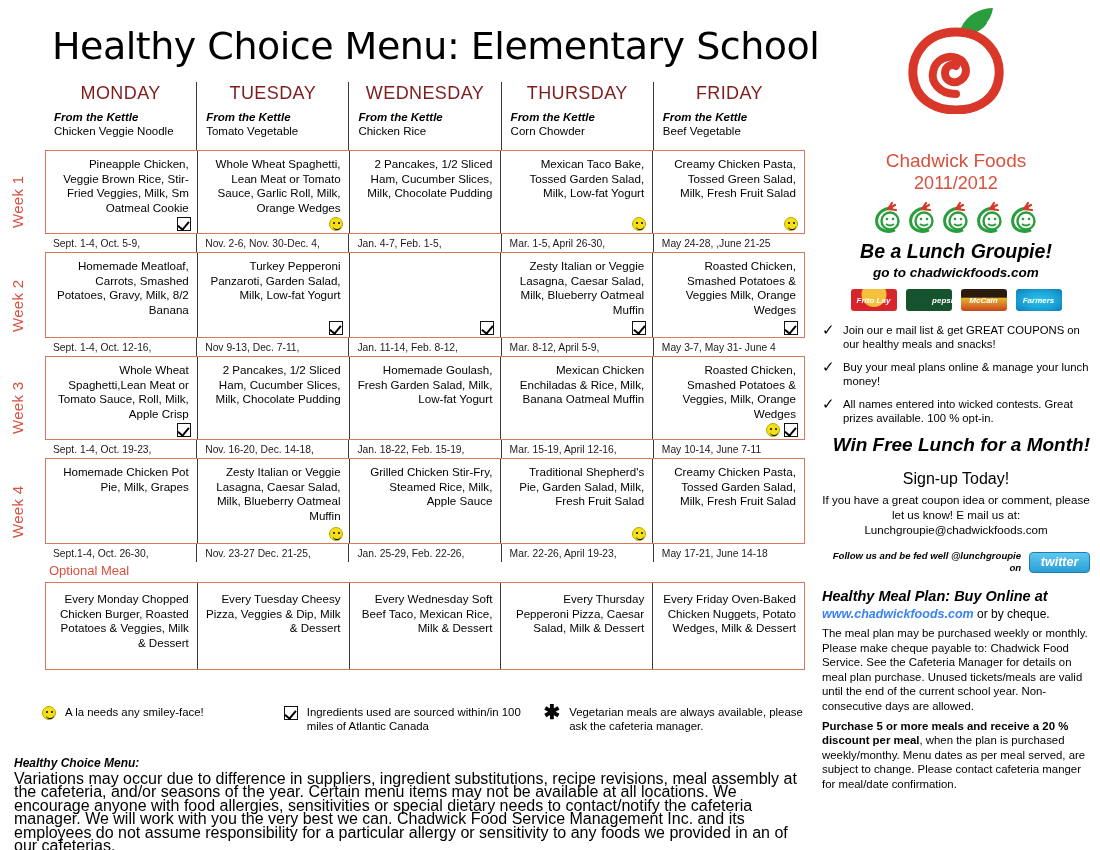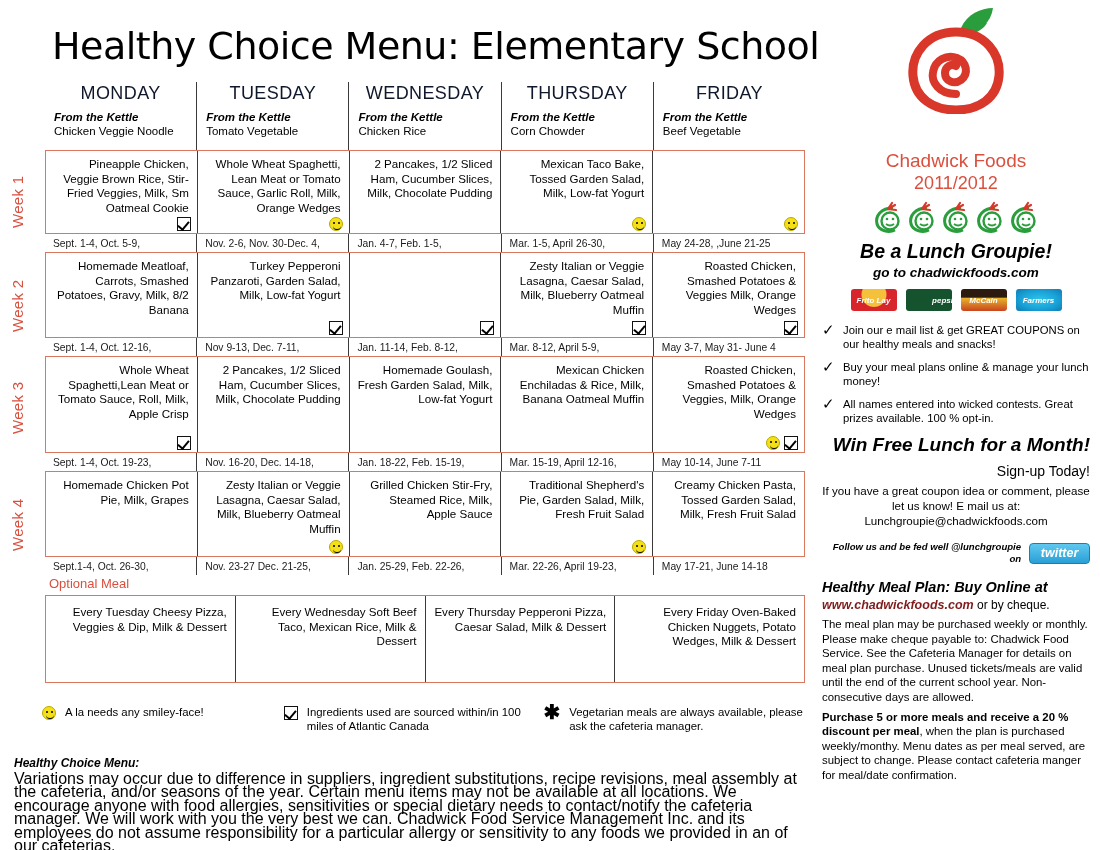--- a/index.html
+++ b/index.html
@@ -28,21 +28,21 @@
   .day-head-row {
     position:absolute; left:45px; top:82px; width:760px; height:68px;
     display:flex;
   }
   .day-head {
     flex:1 1 0; position:relative; padding:0 6px;
     border-right:1.6px solid #3a3a3a;
   }
   .day-head:last-child { border-right:none; }
   .day-name {
-    text-align:center; color:#0f172a; font-size:18px;
+    text-align:center; color:#7f1d1d; font-size:18px;
     font-weight:400; letter-spacing:.4px; margin-top:1px;
     font-family:"Liberation Sans", sans-serif;
   }
   .kettle-label {
     font-size:11.5px; font-weight:bold; font-style:italic;
     margin-top:7px; padding-left:3px;
   }
   .kettle-soup { font-size:11.5px; margin-top:2px; padding-left:3px; }
 
   
@@ -153,36 +153,36 @@
   .bl-pepsi { background:#14532d;padding-left:28px; }
   .bl-mccain { background:linear-gradient(#2b1a0d 0%, #2b1a0d 38%, #e8b62c 40%, #c8441f 100%); }
   .bl-farmers { background:radial-gradient(ellipse at 50% 50%, #2fc4e8 0%, #1aa3d8 55%, #0d7cb5 100%); }
 
   .bullets { margin-top:12px; }
   .bullet { display:flex; align-items:flex-start; margin-bottom:9px; }
   .bullet .bcheck { flex:none; width:16px; margin-right:5px; font-size:15px; line-height:13px; }
   .bullet-txt { font-size:11.3px; line-height:14px; }
 
   .win-title { text-align:right; font-size:19px; font-weight:bold; font-style:italic; margin-top:2px; }
-  .win-sub { text-align:right; font-size:14px; margin-top:7px; }
+  .win-sub { text-align:center; font-size:16px; margin-top:14px; }
   .win-body { text-align:center; font-size:11.6px; line-height:15px; margin-top:4px; }
 
   .twitter-row { display:flex; align-items:center; justify-content:center; margin-top:13px; gap:8px; }
   .twitter-text { font-size:9.6px; font-weight:bold; font-style:italic; line-height:12px; text-align:right; }
   .twitter-btn {
     width:62px; height:21px; border-radius:4px;
     background:linear-gradient(#5fc8f0, #2a9fd6);
     border:1px solid #1b7fae;
     color:#fff; font-size:12.5px; font-weight:bold; font-style:italic;
     display:flex; align-items:center; justify-content:center;
   }
 
   .plan-title { font-size:14.5px; font-weight:bold; font-style:italic; margin-top:14px; line-height:17px; }
   .plan-url-line { margin-top:2px; font-size:12px; }
-  .plan-url { color:#7f1d1d; font-weight:bold; font-style:italic; font-size:12.5px; }
+  .plan-url { color:#3b82f6; font-weight:bold; font-style:italic; font-size:12.5px; }
   .plan-body { font-size:11.4px; line-height:14.6px; margin-top:5px; }
   .plan-bold { font-weight:bold; }
 </style>
 </head>
 <body>
 
 <div class="page">
 
   <div class="menu-side">
 
@@ -234,20 +234,21 @@
             <div class="meal-cell">
               <span class="txt">2 Pancakes, 1/2 Sliced Ham, Cucumber Slices, Milk, Chocolate Pudding</span>
             </div>
             <div class="meal-cell">
               <span class="txt">Mexican Taco Bake, Tossed Garden Salad, Milk, Low-fat Yogurt</span>
               <span class="marks">
                 <span class="smiley"></span>
               </span>
             </div>
             <div class="meal-cell">
+              <span class="txt">Creamy Chicken Pasta, Tossed Green Salad, Milk, Fresh Fruit Salad</span>
               <span class="marks">
                 <span class="smiley"></span>
               </span>
             </div>
           </div>
           <div class="date-row">
             <div class="date-cell">Sept. 1-4, Oct. 5-9,</div>
             <div class="date-cell">Nov. 2-6, Nov. 30-Dec. 4,</div>
             <div class="date-cell">Jan. 4-7, Feb. 1-5,</div>
             <div class="date-cell">Mar. 1-5, April 26-30,</div>
@@ -287,21 +288,21 @@
           <div class="date-row">
             <div class="date-cell">Sept. 1-4, Oct. 12-16,</div>
             <div class="date-cell">Nov 9-13, Dec. 7-11,</div>
             <div class="date-cell">Jan. 11-14, Feb. 8-12,</div>
             <div class="date-cell">Mar. 8-12, April 5-9,</div>
             <div class="date-cell">May 3-7, May 31- June 4</div>
           </div>
           <div class="wk-label" style="top: 80px; left: -36px;">Week 2</div>
         </div>
         <div class="wk-block">
-          <div class="meal-row" style="height:97px">
+          <div class="meal-row" style="height:84px">
             <div class="meal-cell">
               <span class="txt">Whole Wheat Spaghetti,Lean Meat or Tomato Sauce, Roll, Milk, Apple Crisp</span>
               <span class="marks">
                 <span class="checkbox"></span>
               </span>
             </div>
             <div class="meal-cell">
               <span class="txt">2 Pancakes, 1/2 Sliced Ham, Cucumber Slices, Milk, Chocolate Pudding</span>
             </div>
             <div class="meal-cell">
@@ -356,20 +357,23 @@
             <div class="date-cell">Nov. 23-27 Dec. 21-25,</div>
             <div class="date-cell">Jan. 25-29, Feb. 22-26,</div>
             <div class="date-cell">Mar. 22-26, April 19-23,</div>
             <div class="date-cell">May 17-21, June 14-18</div>
           </div>
           <div class="wk-label" style="top: 80px; left: -36px;">Week 4</div>
         </div>
         <div>
           <div style="color:#d9503f;font-size:13px;padding:1px 0 4px 4px;">Optional Meal</div>
           <div class="meal-row" style="height:88px">
+            <div class="meal-cell" style="padding-top:9px">
+              <span class="txt">Every Monday Chopped Chicken Burger, Roasted Potatoes &amp; Veggies, Milk &amp; Dessert</span>
+            </div>
             <div class="meal-cell" style="padding-top:9px">
               <span class="txt">Every Tuesday Cheesy Pizza, Veggies &amp; Dip, Milk &amp; Dessert</span>
             </div>
             <div class="meal-cell" style="padding-top:9px">
               <span class="txt">Every Wednesday Soft Beef Taco, Mexican Rice, Milk &amp; Dessert</span>
             </div>
             <div class="meal-cell" style="padding-top:9px">
               <span class="txt">Every Thursday Pepperoni Pizza, Caesar Salad, Milk &amp; Dessert</span>
             </div>
             <div class="meal-cell" style="padding-top:9px">

